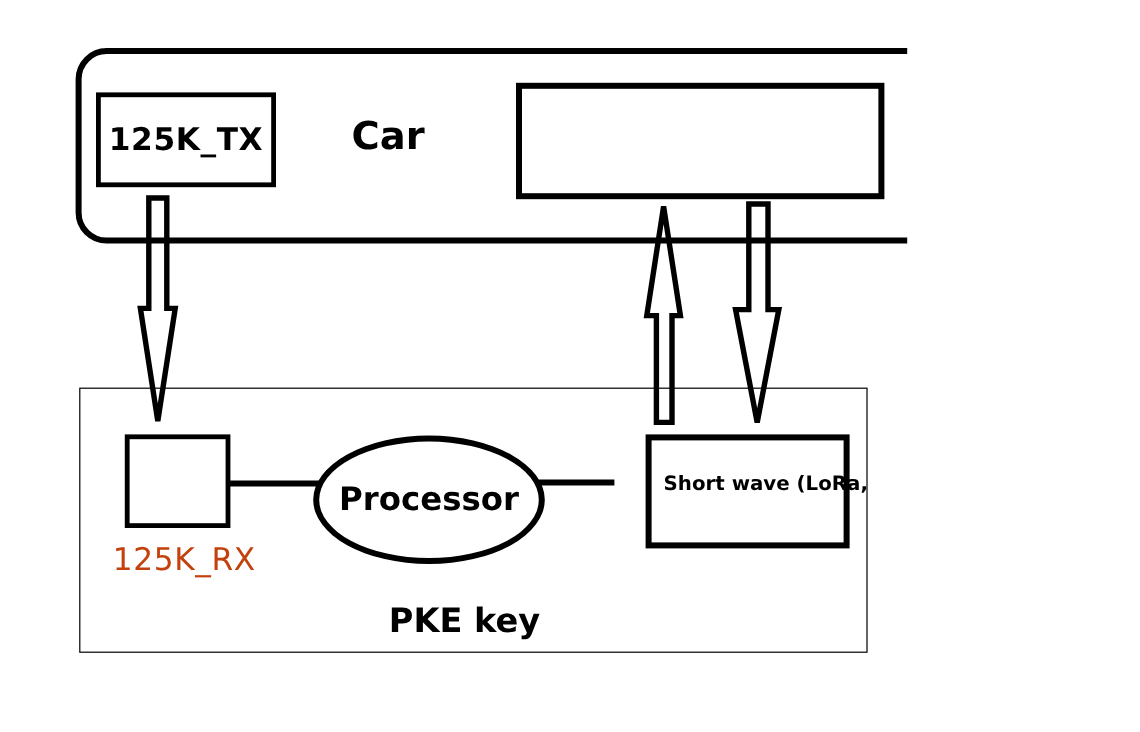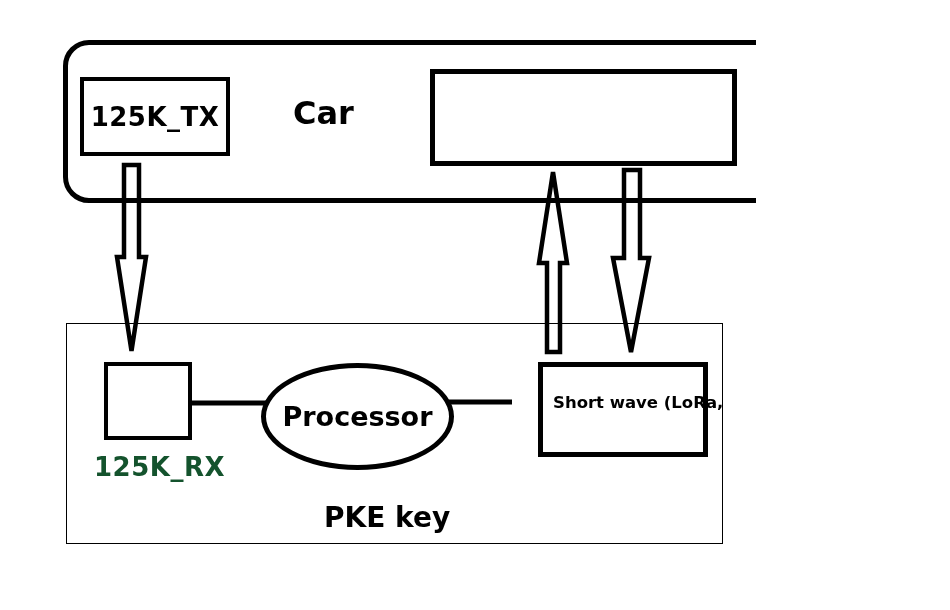--- a/index.html
+++ b/index.html
@@ -56,21 +56,21 @@
   }
   
   .rx-box {
     left: 104px; top: 362px;
     width: 88px; height: 78px;
     border: 4.5px solid #000;
     background: transparent;
   }
   .rx-label {
     left: 94px; top: 452px;
-    font-size: 26px; font-weight: bold; color: #14532d;
+    font-size: 26px; font-weight: normal; color: #c2410c;
     letter-spacing: 0.5px;
   }
   
   .processor-ellipse {
     left: 261px; top: 363px;
     width: 193px; height: 107px;
     border: 5.5px solid #000;
     border-radius: 50%;
     background: #ffffff;
     display: flex; align-items: center; justify-content: center;

